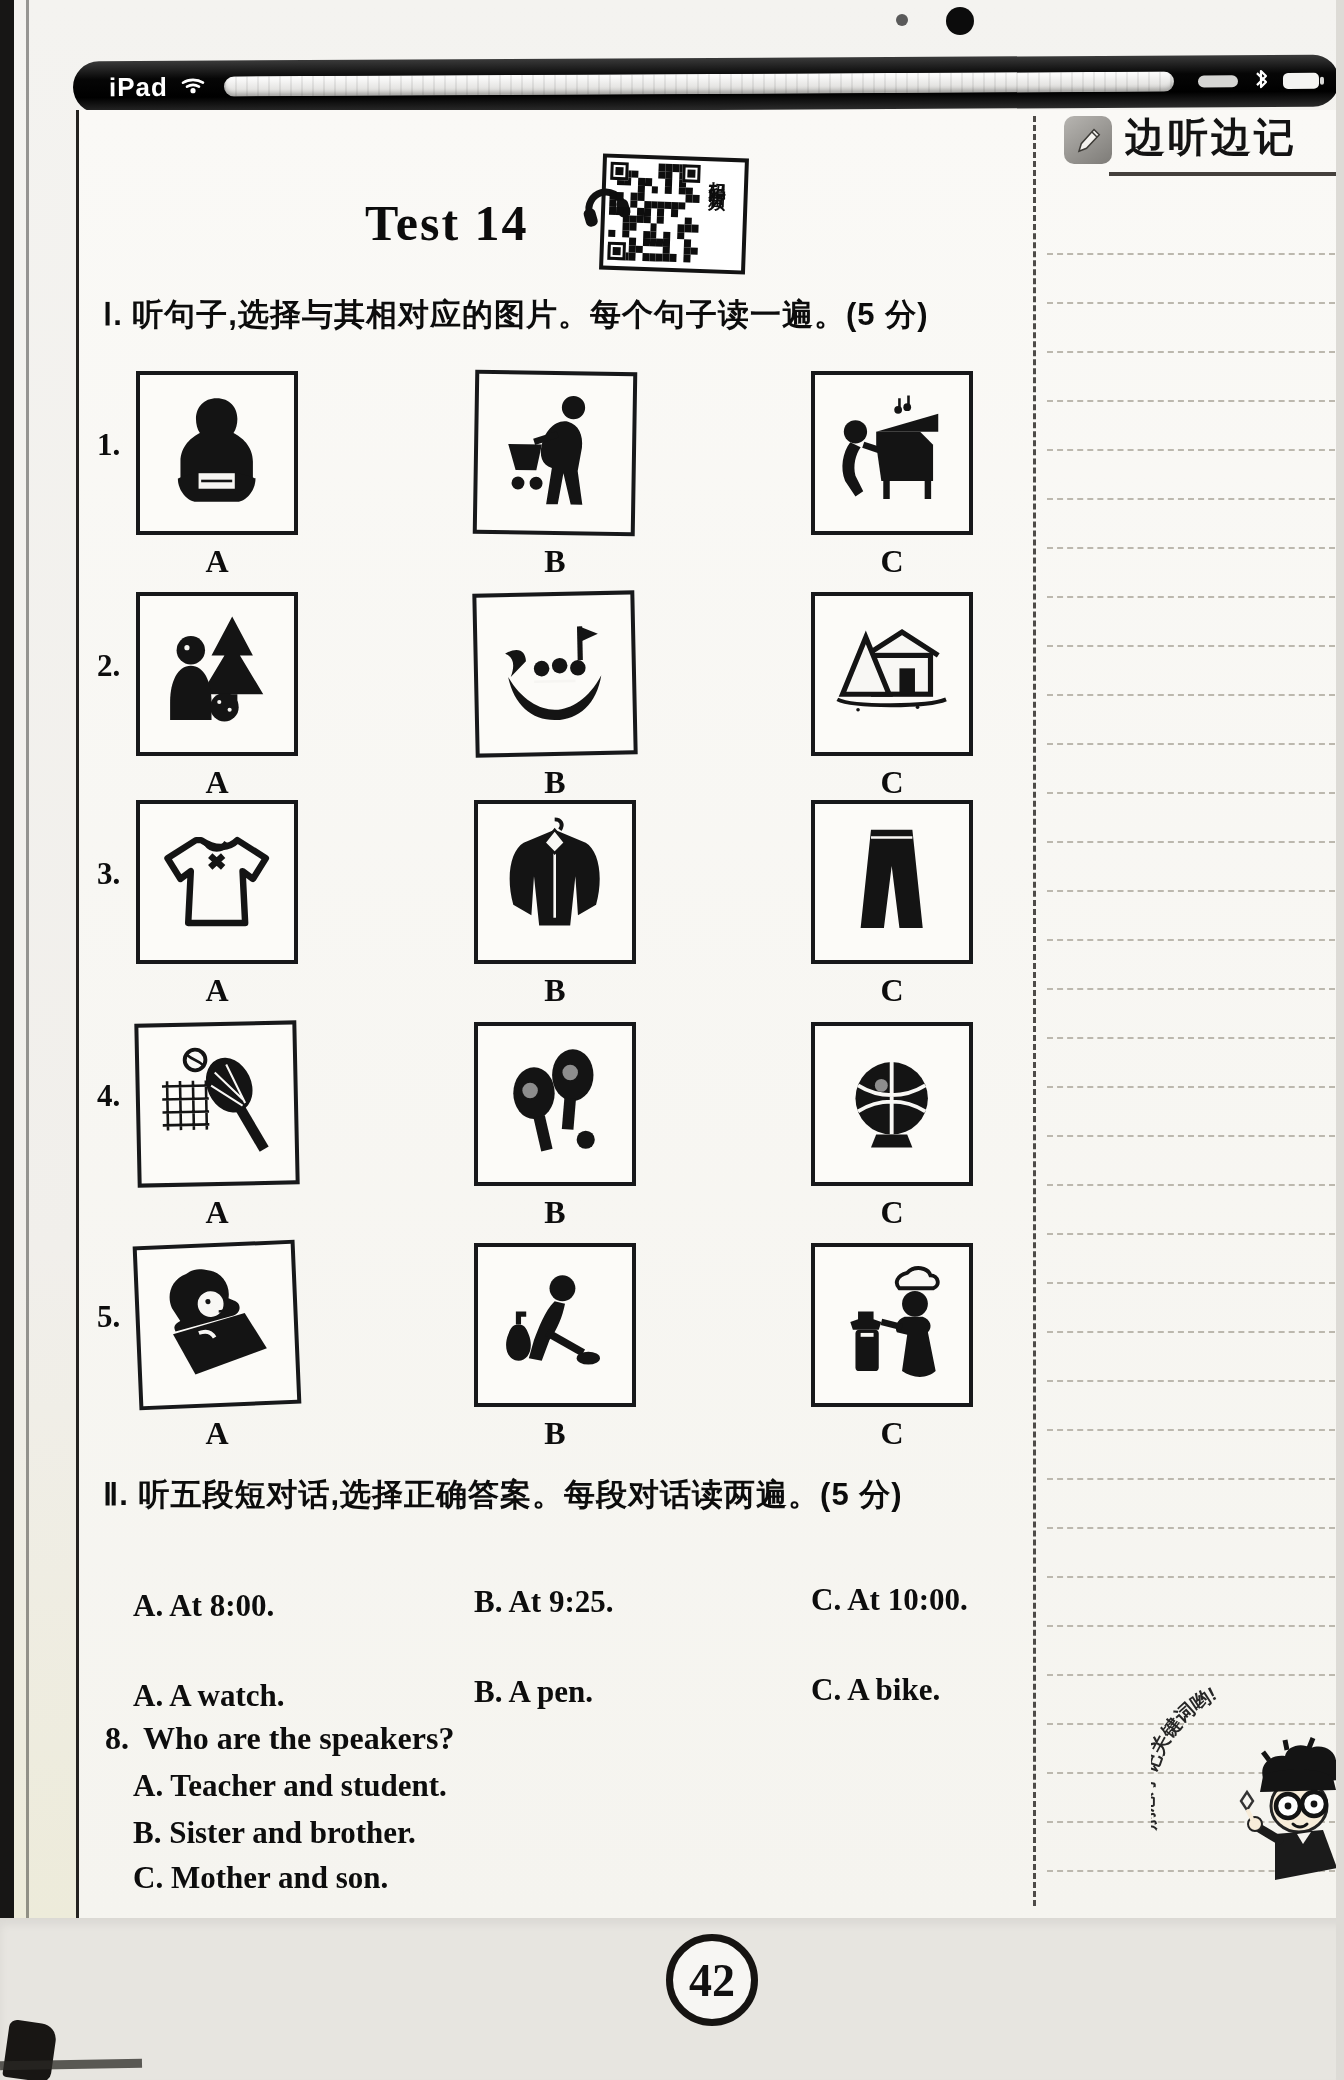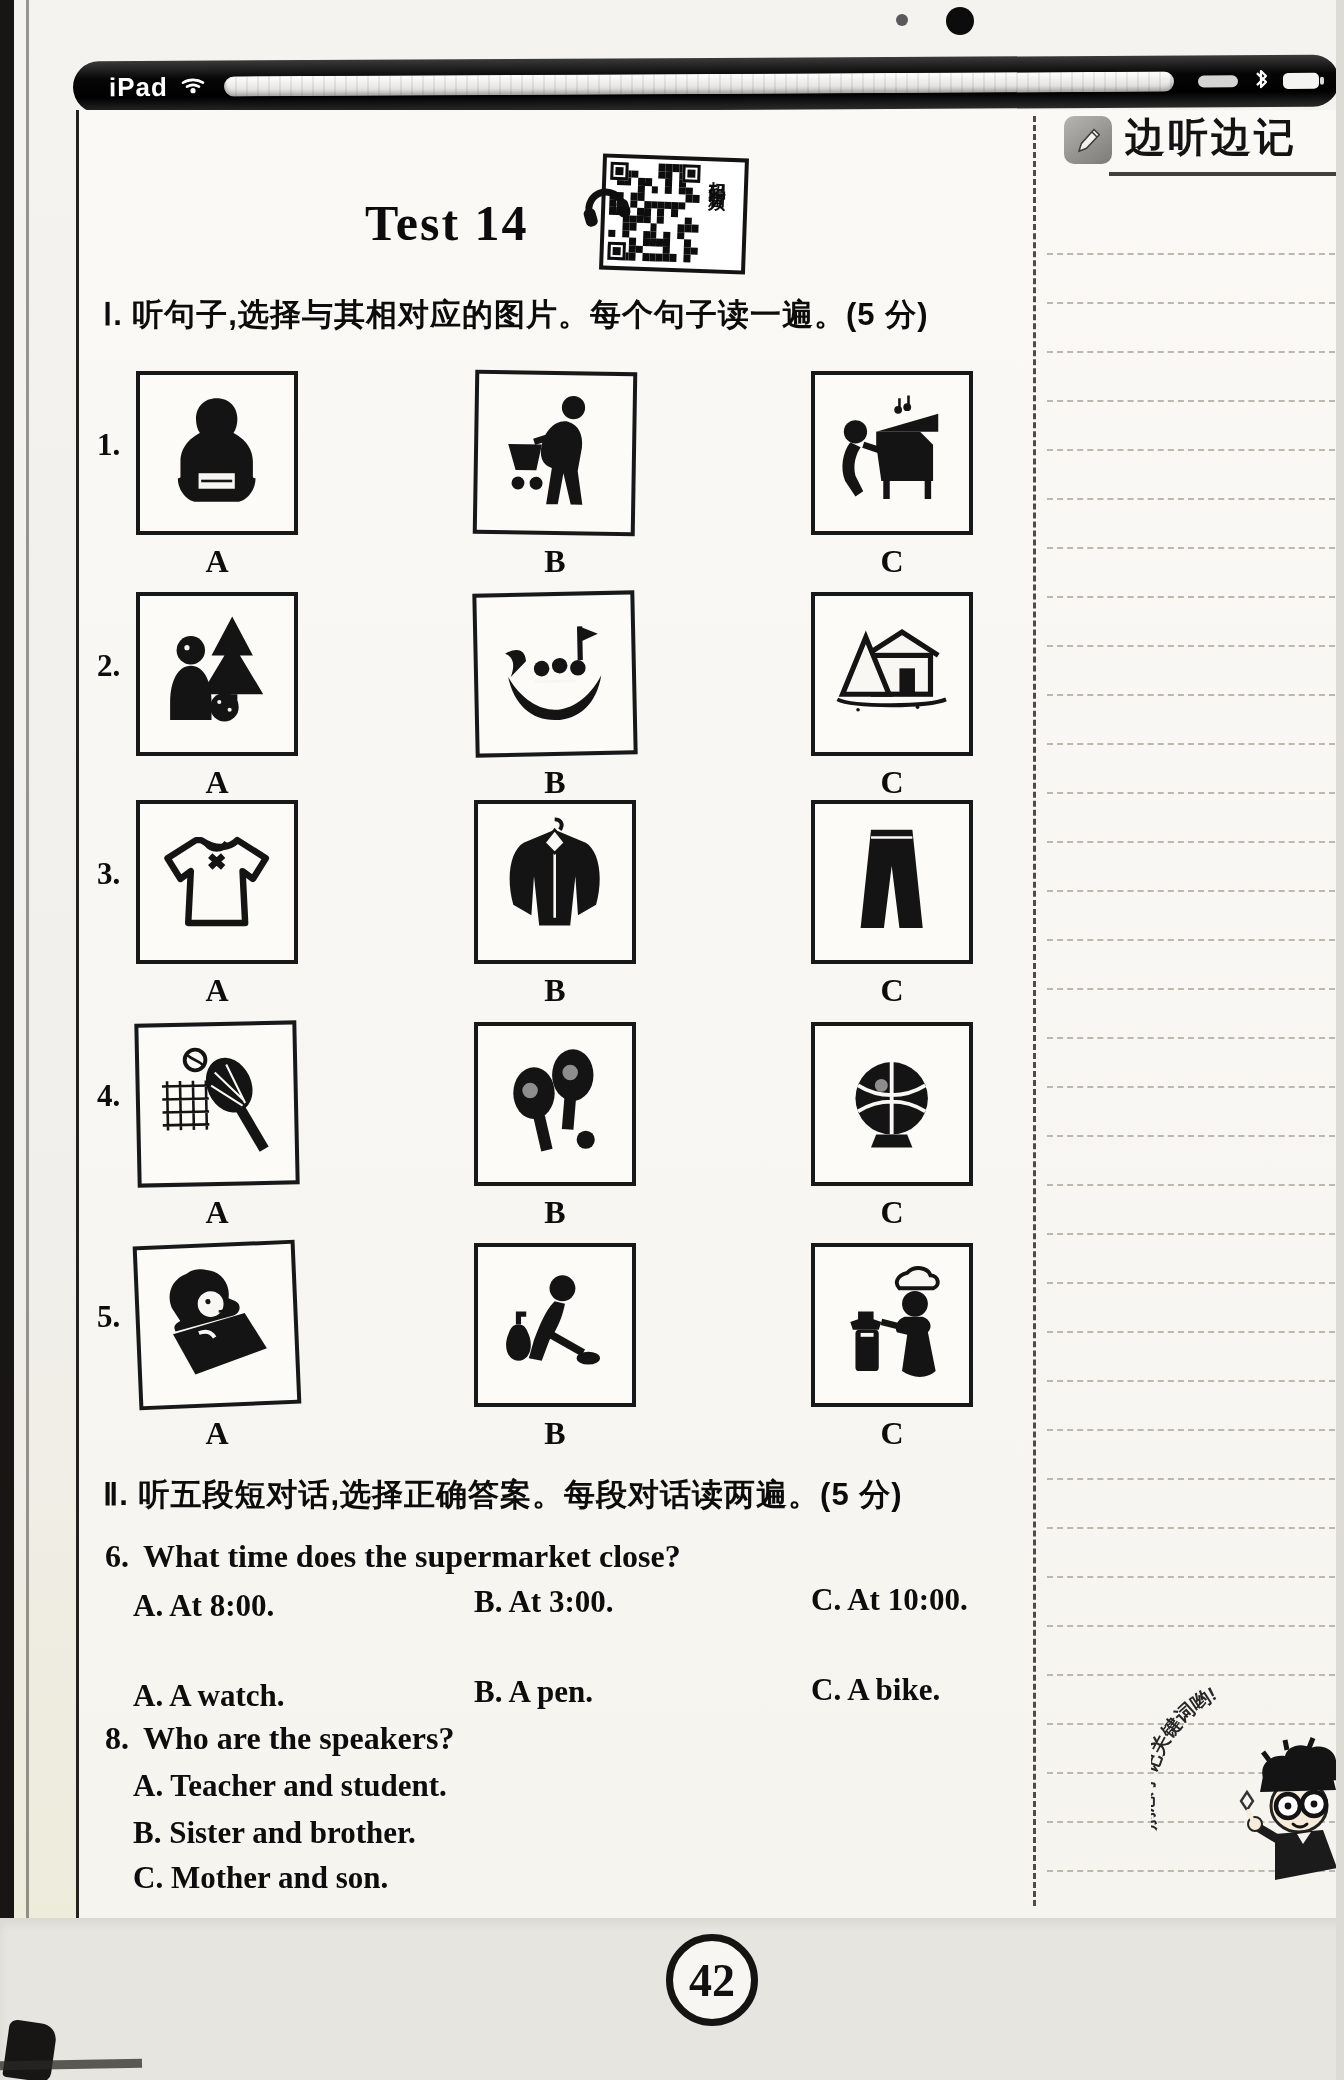--- a/index.html
+++ b/index.html
@@ -520,23 +520,22 @@
           <rect x="22" y="54" width="18" height="32" rx="3" fill="#141414"></rect>
           <path d="M26 58h10" stroke="#f8f7f4" stroke-width="3"></path>
         </svg>
     </div>
     <div class="opt-letter" style="left:57px;top:1305px">A</div>
     <div class="opt-letter" style="left:395px;top:1305px">B</div>
     <div class="opt-letter" style="left:732px;top:1305px">C</div>
 
     <div class="heading" style="left:24px;top:1364px">Ⅱ. 听五段短对话,选择正确答案。每段对话读两遍。(5 分)</div>
 
-    <div class="qline" style="left:26px;top:1428px"><span class="qnum">6.</span><span>What time does the supermarket close?</span></div>
     <div class="opt" style="left:54px;top:1478px">A. At 8:00.</div>
-    <div class="opt" style="left:395px;top:1474px">B. At 3:00.</div>
+    <div class="opt" style="left:395px;top:1474px">B. At 9:25.</div>
     <div class="opt" style="left:732px;top:1472px">C. At 10:00.</div>
 
     <div class="opt" style="left:54px;top:1568px">A. A watch.</div>
     <div class="opt" style="left:395px;top:1564px">B. A pen.</div>
     <div class="opt" style="left:732px;top:1562px">C. A bike.</div>
 
     <div class="qline" style="left:26px;top:1610px"><span class="qnum">8.</span><span>Who are the speakers?</span></div>
     <div class="opt" style="left:54px;top:1658px">A. Teacher and student.</div>
     <div class="opt" style="left:54px;top:1705px">B. Sister and brother.</div>
     <div class="opt" style="left:54px;top:1750px">C. Mother and son.</div>

